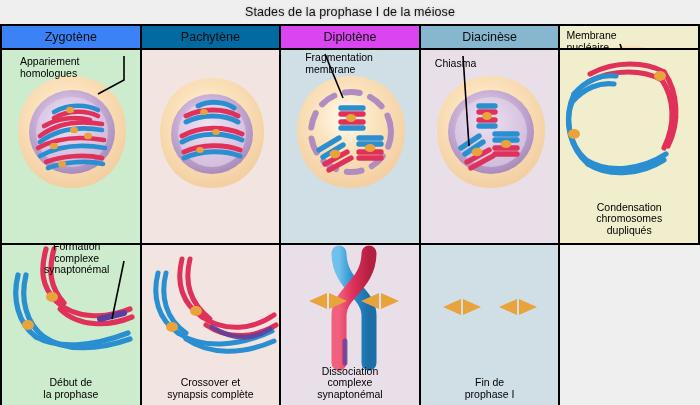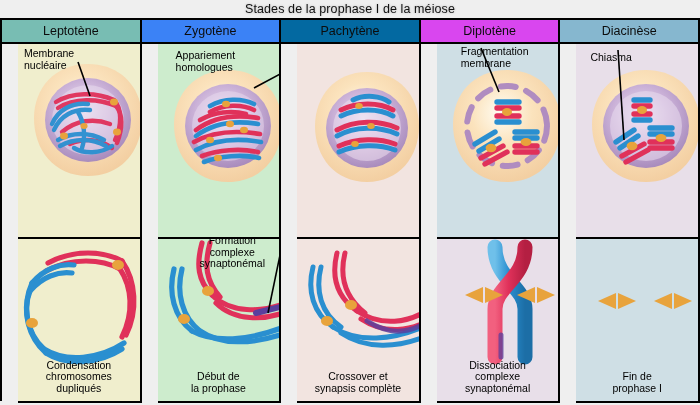--- a/index.html
+++ b/index.html
@@ -5,21 +5,21 @@
   html,body{margin:0;padding:0;}
   body{
     width:700px;height:405px;overflow:hidden;
     background:#efefef;
     font-family:"Liberation Sans",sans-serif;
   }
   .page{position:relative;width:700px;height:405px;}
 
   
   .title-bar{
-    height:18px;display:flex;align-items:center;justify-content:center;
+    height:24px;display:flex;align-items:center;justify-content:center;
     background:#efefef;
   }
   .title-bar .title{
     font-size:12.5px;color:#111;letter-spacing:.1px;
     text-shadow:0 0 2px #cfcfcf,0 0 3px #cfcfcf;
   }
 
   
   .grid{
     position:relative;width:700px;height:383px;
@@ -35,21 +35,21 @@
     border-right:2px solid #000;
     border-bottom:2px solid #000;
     box-sizing:border-box;
     overflow:hidden;
   }
   .hdr{
     display:flex;align-items:center;justify-content:center;
     font-size:12.5px;color:#0c0c0c;
   }
 
-  .stage{position:relative;margin-left:16px;}
+  .stage{position:relative;}
   .label{
     position:absolute;font-size:10.5px;line-height:11.5px;color:#000;
     white-space:pre-line;z-index:5;
   }
   .caption{
     position:absolute;left:0;right:0;bottom:7px;
     text-align:center;font-size:10.5px;line-height:11.5px;color:#000;
     white-space:pre-line;
   }
   svg{position:absolute;left:0;top:0;display:block;}
@@ -59,23 +59,20 @@
 <body>
 
 <div class="page">
 
   <div class="title-bar">
     <div class="title">Stades de la prophase I de la méiose</div>
   </div>
 
   <div class="grid">
 
-    <div class="cell hdr" style="background:#78bdb3">
-        <span>Leptotène</span>
-      </div>
     <div class="cell hdr" style="background:#3b82f6">
         <span>Zygotène</span>
       </div>
     <div class="cell hdr" style="background:#0369a1">
         <span>Pachytène</span>
       </div>
     <div class="cell hdr" style="background:#d946ef">
         <span>Diplotène</span>
       </div>
     <div class="cell hdr" style="background:#86b7cf">

